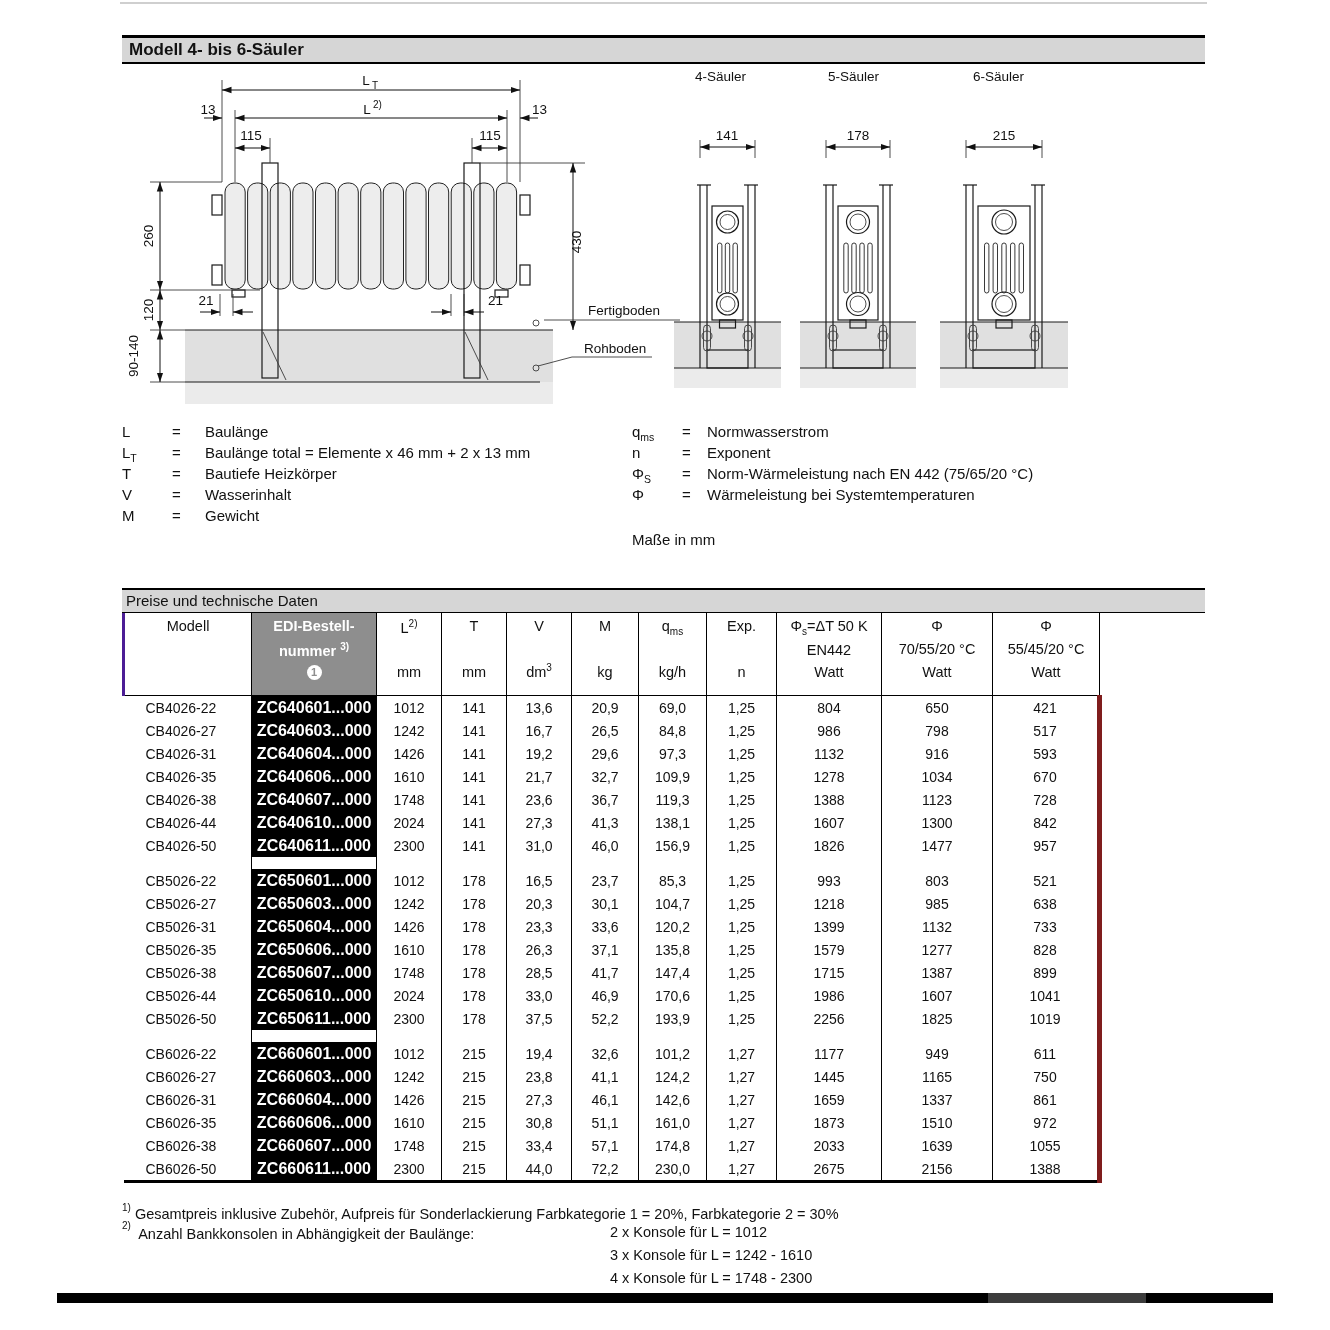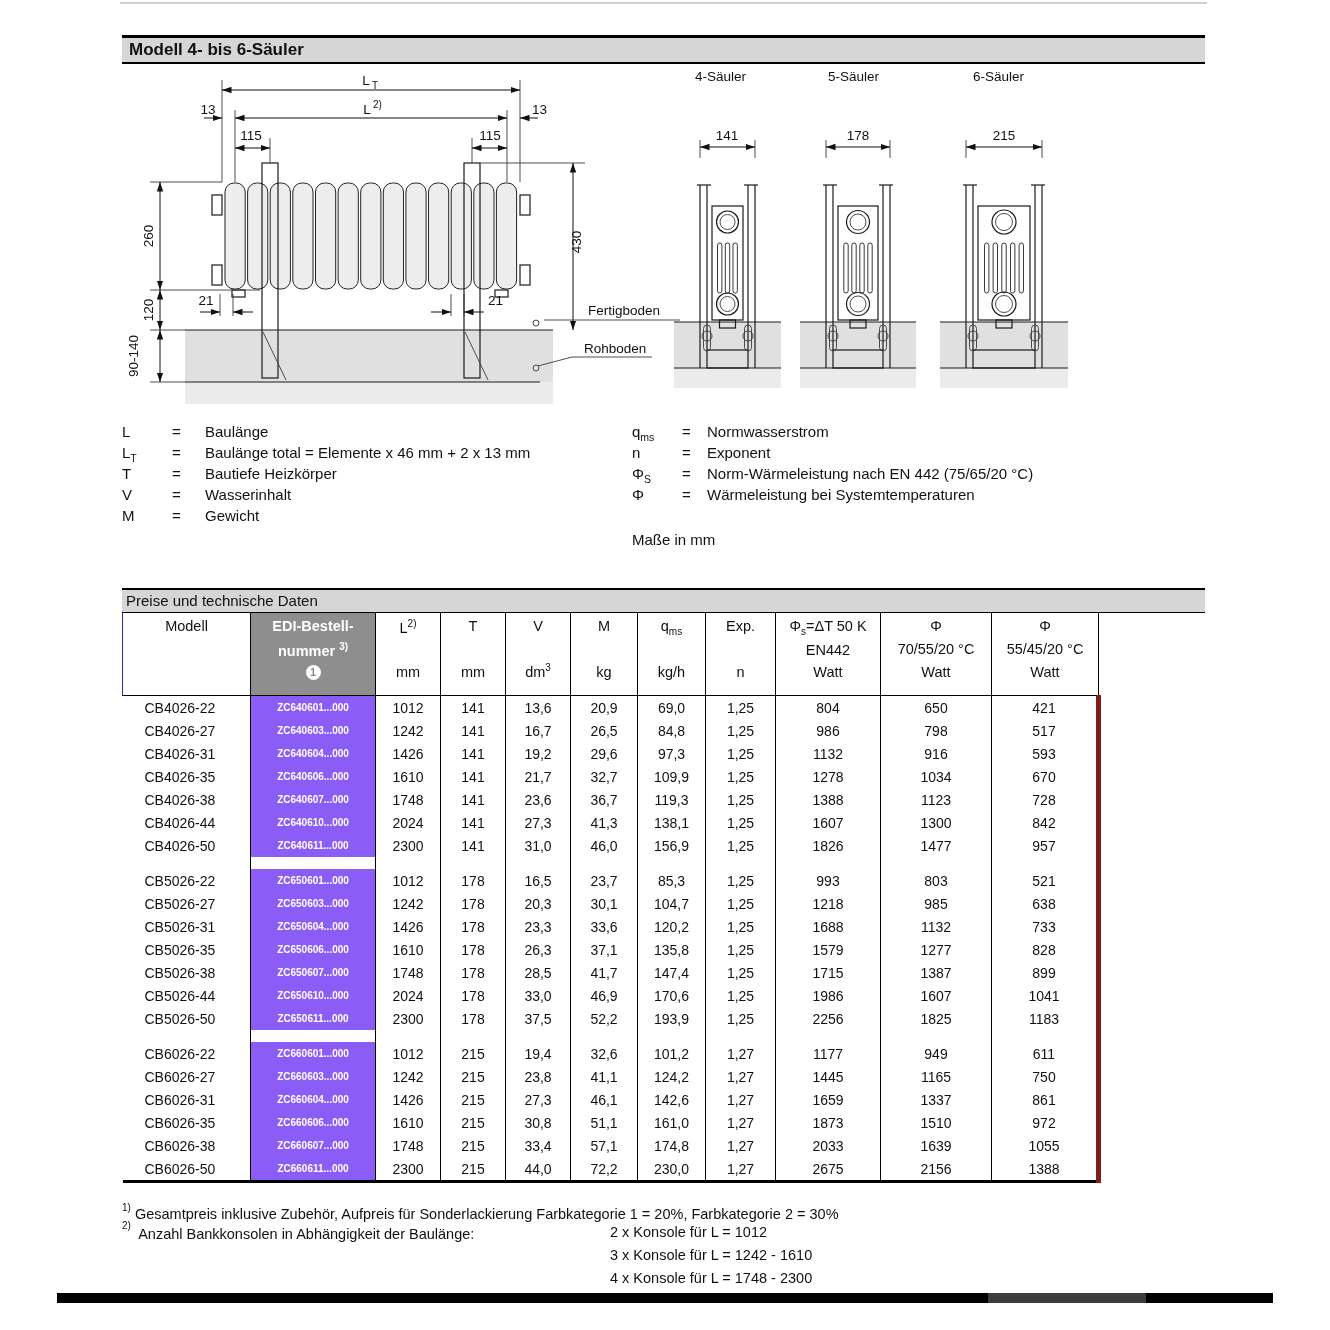--- a/index.html
+++ b/index.html
@@ -29,32 +29,32 @@
   .lsym sub { font-size:10.5px; }
   .mass-note { position:absolute; left:632px; top:531px; font-size:15px; }
 
   .table-wrap { position:absolute; left:122px; top:588px; width:1083px; }
   .table-section-bar { height:25px; box-sizing:border-box; background:#d6d6d6;
               border-top:2px solid #000; border-bottom:1px solid #000;
               font-size:15px; line-height:21px; padding-left:4px; }
   table { border-collapse:collapse; table-layout:fixed; width:976px; border-bottom:3px solid #000; }
   thead th { border-bottom:1px solid #000; border-left:1px solid #000; height:72px;
              font-weight:normal; font-size:14.5px; padding:5px 2px; vertical-align:top; }
-  thead th:first-child { border-left:1px solid #4c1d95; }
+  thead th:first-child { border-left:3px solid #4c1d95; }
   thead th.c1h { background:#8e8e8e; color:#fff; font-weight:bold; }
   thead th:last-child { border-right:1px solid #000; }
   .hc { display:flex; flex-direction:column; justify-content:space-between; align-items:center; height:62px; }
   .hc.top { justify-content:flex-start; }
   sup { font-size:10px; } sub { font-size:10px; }
   .badge { display:inline-block; width:15px; height:15px; border-radius:50%;
            background:#fff; color:#8e8e8e; font-size:11px; font-weight:bold;
            line-height:15px; text-align:center; }
   td { border-left:1px solid #000; font-size:14px; text-align:center; height:23px; padding:0; }
   td.c0 { border-left:none; text-align:left; padding-left:22px; }
-  td.c1 { background:#8b5cf6; color:#fff; font-weight:bold; font-size:10px; }
+  td.c1 { background:#000000; color:#fff; font-weight:bold; font-size:16px; }
   td.c10 { border-right:5px solid #7f1d1d; }
   tr.sp td { height:12px; font-size:0; line-height:0; }
   tr.sp td.c1 { background:#fff; }
 
   .footnotes { position:absolute; left:122px; top:1206px; width:1010px; font-size:14.5px; }
   .fnrow { display:flex; margin-bottom:2px; }
   .fnsup { font-size:10px; vertical-align:super; margin-right:4px; position:relative; top:-4px; }
   .fn2 { display:flex; }
   .fn2-label { width:488px; }
   .konsole-list div { height:23px; }
@@ -550,21 +550,21 @@
           </tr>
           <tr>
             <td class="c0">CB5026-31</td>
             <td class="c1">ZC650604...000</td>
             <td class="c2">1426</td>
             <td class="c3">178</td>
             <td class="c4">23,3</td>
             <td class="c5">33,6</td>
             <td class="c6">120,2</td>
             <td class="c7">1,25</td>
-            <td class="c8">1688</td>
+            <td class="c8">1399</td>
             <td class="c9">1132</td>
             <td class="c10">733</td>
           </tr>
           <tr>
             <td class="c0">CB5026-35</td>
             <td class="c1">ZC650606...000</td>
             <td class="c2">1610</td>
             <td class="c3">178</td>
             <td class="c4">26,3</td>
             <td class="c5">37,1</td>
@@ -604,21 +604,21 @@
             <td class="c0">CB5026-50</td>
             <td class="c1">ZC650611...000</td>
             <td class="c2">2300</td>
             <td class="c3">178</td>
             <td class="c4">37,5</td>
             <td class="c5">52,2</td>
             <td class="c6">193,9</td>
             <td class="c7">1,25</td>
             <td class="c8">2256</td>
             <td class="c9">1825</td>
-            <td class="c10">1183</td>
+            <td class="c10">1019</td>
           </tr>
           <tr class="sp">
             <td class="c0"></td>
             <td class="c1"></td>
             <td class="c2"></td>
             <td class="c3"></td>
             <td class="c4"></td>
             <td class="c5"></td>
             <td class="c6"></td>
             <td class="c7"></td>

